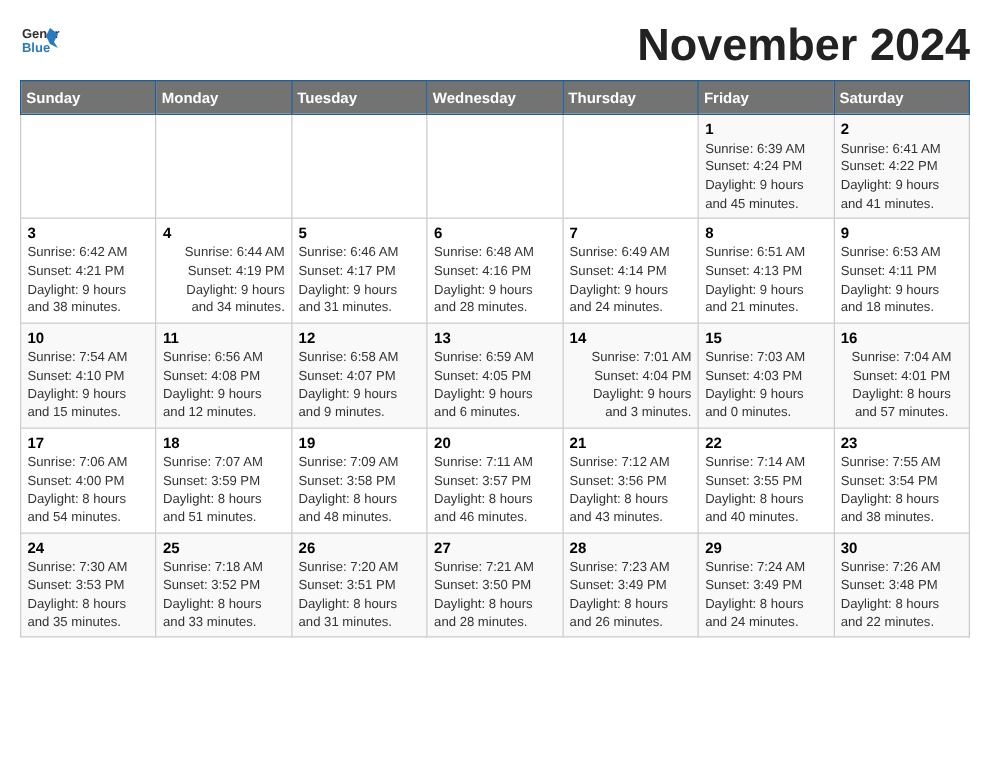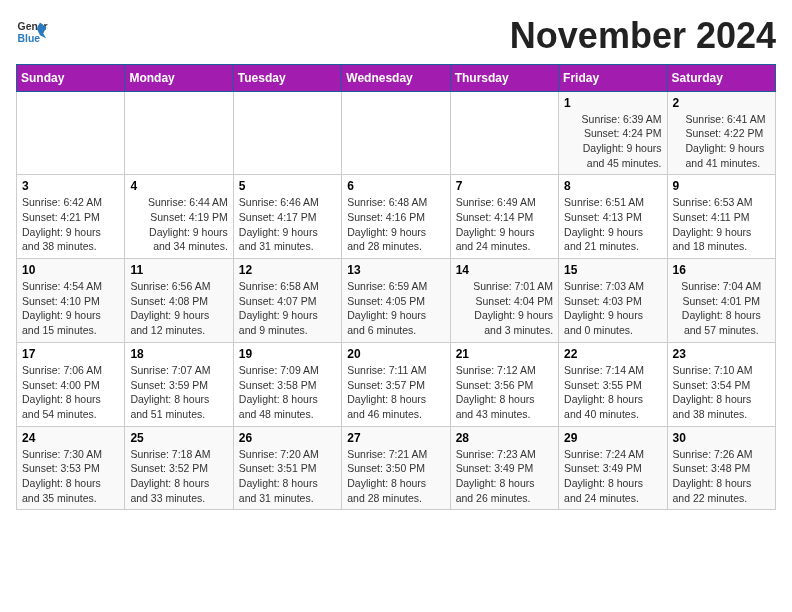--- a/index.html
+++ b/index.html
@@ -38,21 +38,21 @@
       font-size: 15px;
       color: #444;
       margin-top: 2px;
     }
     table {
       width: 100%;
       border-collapse: collapse;
       font-size: 11px;
     }
     thead tr th {
-      background: #a21caf;
+      background: #737373;
       color: #fff;
       padding: 6px 4px;
       text-align: left;
       font-size: 12px;
       font-weight: bold;
       border: 1px solid #1a5f9a;
     }
     tbody tr td {
       border: 1px solid #ccc;
       vertical-align: top;
@@ -109,27 +109,27 @@
   </thead>
   <tbody id="calendar-body">
   <tr>
         <td class="empty-cell"></td>
         <td class="empty-cell"></td>
         <td class="empty-cell"></td>
         <td class="empty-cell"></td>
         <td class="empty-cell"></td>
         <td>
           <span class="day-num">1</span>
-          <div class="day-info" style="white-space: pre-line; text-align: right;">Sunrise: 6:39 AM
+          <div class="day-info" style="white-space: pre-line;">Sunrise: 6:39 AM
 Sunset: 4:24 PM
 Daylight: 9 hours and 45 minutes.</div>
         </td>
         <td>
           <span class="day-num">2</span>
-          <div class="day-info" style="white-space: pre-line; margin-left: 13px;">Sunrise: 6:41 AM
+          <div class="day-info" style="white-space: pre-line;">Sunrise: 6:41 AM
 Sunset: 4:22 PM
 Daylight: 9 hours and 41 minutes.</div>
         </td>
       </tr>
       <tr>
         <td>
           <span class="day-num">3</span>
           <div class="day-info" style="white-space: pre-line;">Sunrise: 6:42 AM
 Sunset: 4:21 PM
 Daylight: 9 hours and 38 minutes.</div>
@@ -167,21 +167,21 @@
         <td>
           <span class="day-num">9</span>
           <div class="day-info" style="white-space: pre-line;">Sunrise: 6:53 AM
 Sunset: 4:11 PM
 Daylight: 9 hours and 18 minutes.</div>
         </td>
       </tr>
       <tr>
         <td>
           <span class="day-num">10</span>
-          <div class="day-info" style="white-space: pre-line;">Sunrise: 4:54 AM
+          <div class="day-info" style="white-space: pre-line;">Sunrise: 7:54 AM
 Sunset: 4:10 PM
 Daylight: 9 hours and 15 minutes.</div>
         </td>
         <td>
           <span class="day-num">11</span>
           <div class="day-info" style="white-space: pre-line;">Sunrise: 6:56 AM
 Sunset: 4:08 PM
 Daylight: 9 hours and 12 minutes.</div>
         </td>
         <td>
@@ -247,21 +247,21 @@
 Daylight: 8 hours and 43 minutes.</div>
         </td>
         <td>
           <span class="day-num">22</span>
           <div class="day-info" style="white-space: pre-line;">Sunrise: 7:14 AM
 Sunset: 3:55 PM
 Daylight: 8 hours and 40 minutes.</div>
         </td>
         <td>
           <span class="day-num">23</span>
-          <div class="day-info" style="white-space: pre-line;">Sunrise: 7:10 AM
+          <div class="day-info" style="white-space: pre-line;">Sunrise: 7:55 AM
 Sunset: 3:54 PM
 Daylight: 8 hours and 38 minutes.</div>
         </td>
       </tr>
       <tr>
         <td>
           <span class="day-num">24</span>
           <div class="day-info" style="white-space: pre-line;">Sunrise: 7:30 AM
 Sunset: 3:53 PM
 Daylight: 8 hours and 35 minutes.</div>

